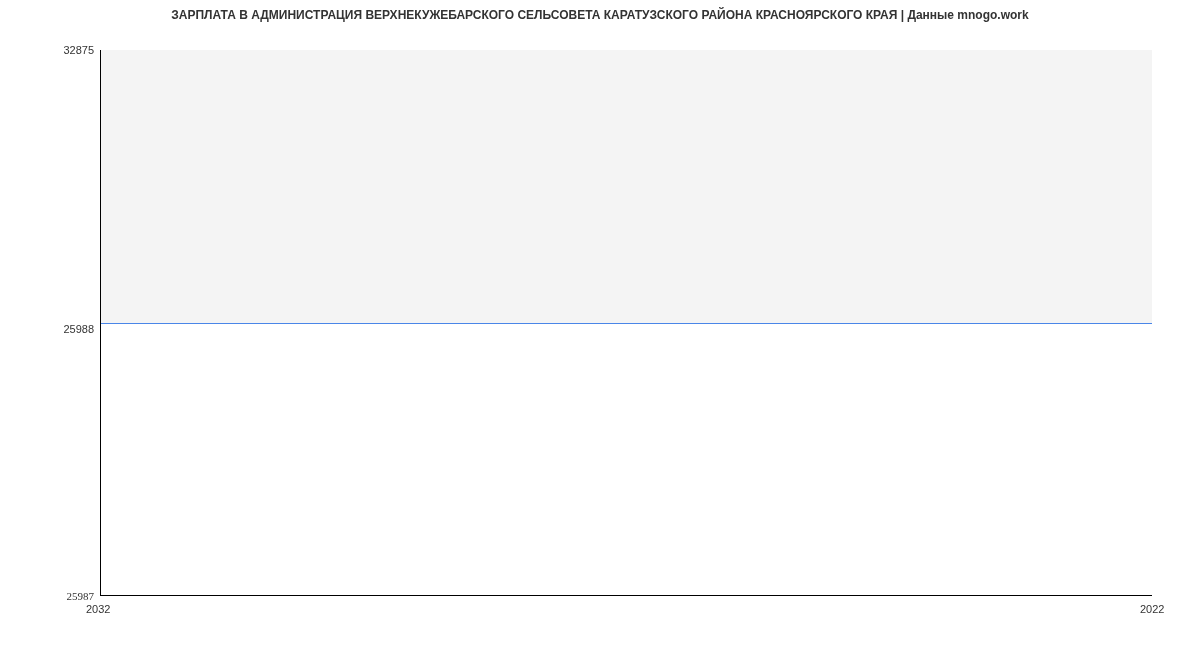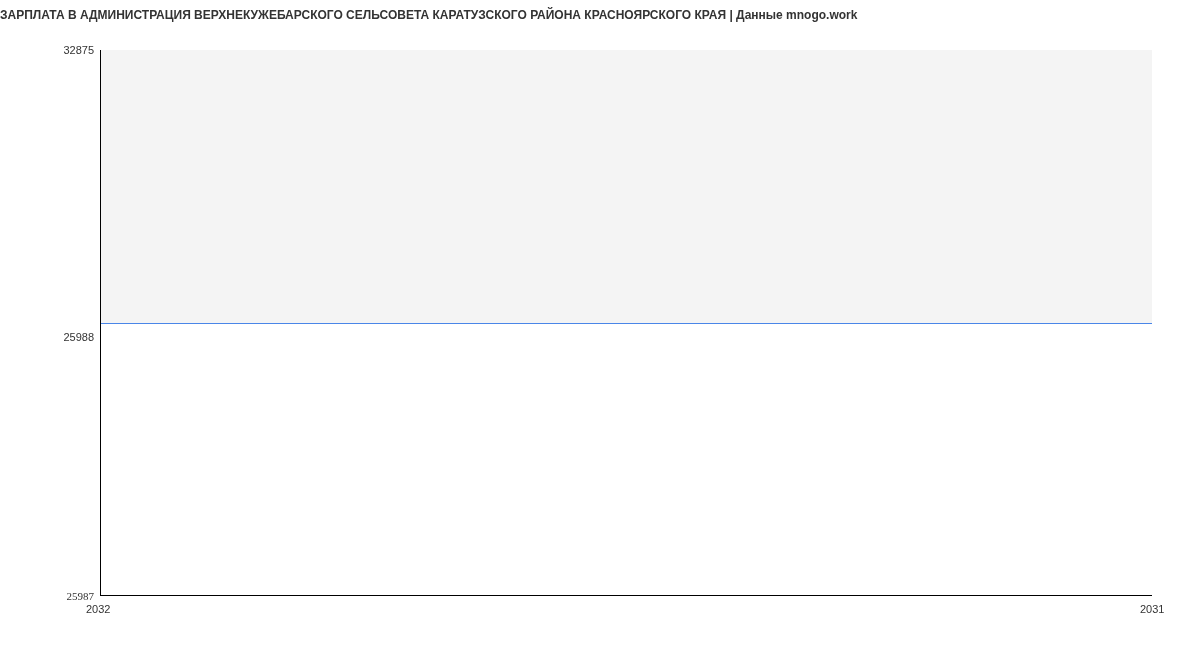--- a/index.html
+++ b/index.html
@@ -8,21 +8,21 @@
       height: 650px;
       background: #ffffff;
       font-family: Arial, Helvetica, sans-serif;
       position: relative;
     }
     .title {
       position: absolute;
       top: 8px;
       left: 0;
       right: 0;
-      text-align: left;
+      text-align: center;
       font-size: 12px;
       font-weight: bold;
       color: #333333;
     }
     .plot-area {
       position: absolute;
       left: 100px;
       top: 50px;
       width: 1052px;
       height: 546px;
@@ -65,17 +65,17 @@
 <body>
 
 <div class="title">ЗАРПЛАТА В АДМИНИСТРАЦИЯ ВЕРХНЕКУЖЕБАРСКОГО СЕЛЬСОВЕТА КАРАТУЗСКОГО РАЙОНА КРАСНОЯРСКОГО КРАЯ | Данные mnogo.work</div>
 
 <div class="plot-area">
   <div class="band band-upper"></div>
   <div class="line"></div>
 </div>
 
 <div class="y-tick" style="top:50px;">32875</div>
-<div class="y-tick" style="top:337px;">25988</div>
+<div class="y-tick" style="top:329px;">25988</div>
 <div class="y-tick" style="top:596px;font-family:Liberation Serif, serif;">25987</div>
 
 <div class="x-tick" style="left:86px;">2032</div>
-<div class="x-tick" style="left:1140px;">2031</div>
+<div class="x-tick" style="left:1140px;">2022</div>
 
 </body></html>

